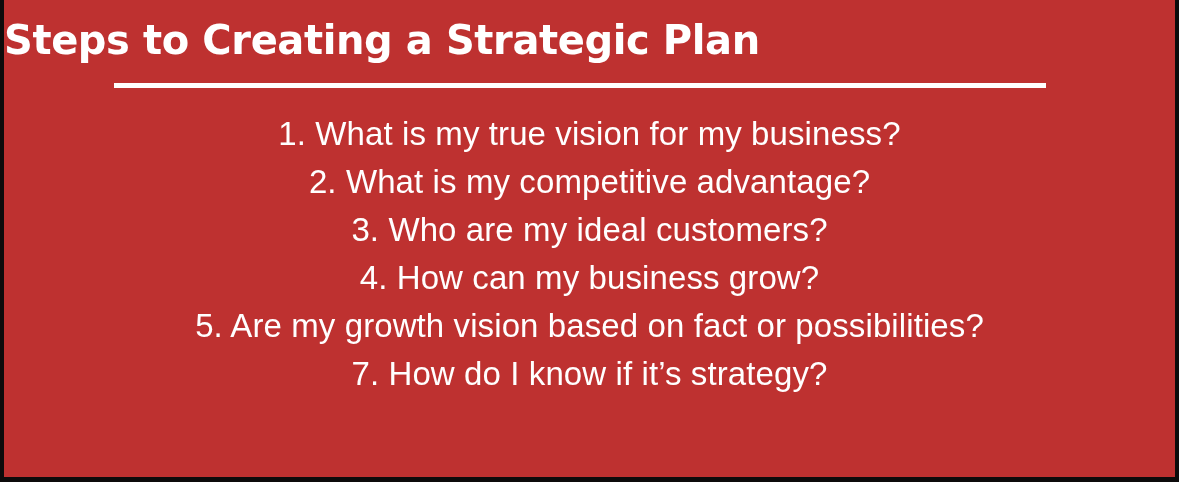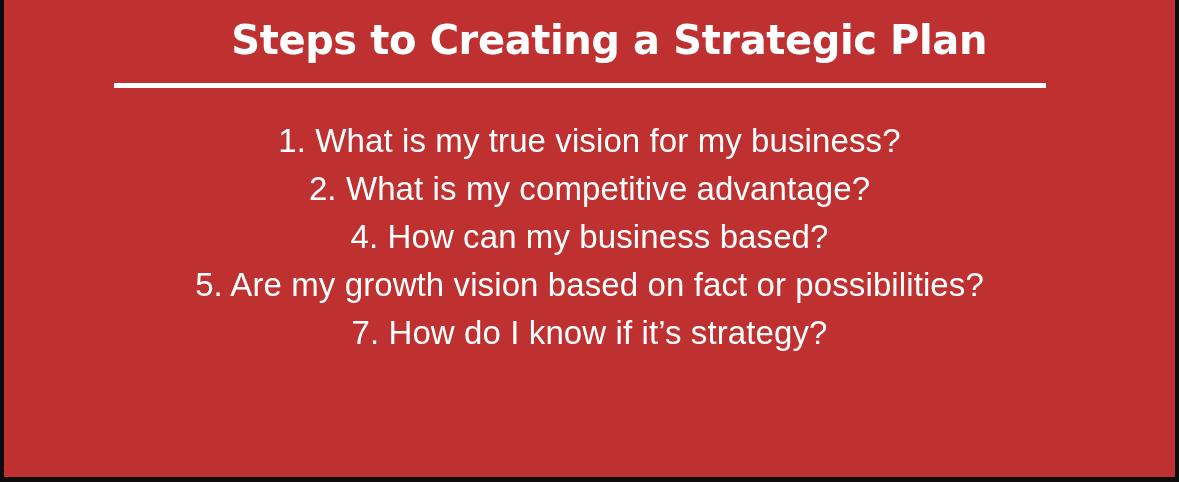--- a/index.html
+++ b/index.html
@@ -30,21 +30,21 @@
     width: 1171px;
     height: 477px;
   }
 
   
   .title {
     position: absolute;
     left: 0;
     top: 16px;
     width: 983px;
-    text-align: right;
+    text-align: left;
     color: #ffffff;
     font-family: "DejaVu Sans", sans-serif;
     font-weight: 700;
     font-size: 40px;
     line-height: 48px;
     letter-spacing: -0.4px;
     white-space: nowrap;
   }
 
   
@@ -54,21 +54,21 @@
     top: 83px;
     width: 932px;
     height: 5px;
     background: #ffffff;
   }
 
   
   .list {
     position: absolute;
     left: 0;
-    top: 117px;
+    top: 110px;
     width: 1171px;
     text-align: center;
   }
 
   .list-item {
     color: #ffffff;
     font-family: "Liberation Sans", sans-serif;
     font-weight: 300;
     font-size: 33px;
     line-height: 48px;
@@ -99,24 +99,28 @@
       <div class="list-item">
         <span class="num">1. </span>
         <span class="txt">What is my true vision for my business?</span>
       </div>
 
       <div class="list-item">
         <span class="num">2. </span>
         <span class="txt">What is my competitive advantage?</span>
       </div>
 
+      <div class="list-item">
+        <span class="num">3. </span>
+        <span class="txt">Who are my ideal customers?</span>
+      </div>
 
       <div class="list-item">
         <span class="num">4. </span>
-        <span class="txt">How can my business based?</span>
+        <span class="txt">How can my business grow?</span>
       </div>
 
       <div class="list-item">
         <span class="num">5. </span>
         <span class="txt">Are my growth vision based on fact or possibilities?</span>
       </div>
 
 
       <div class="list-item">
         <span class="num">7. </span>

